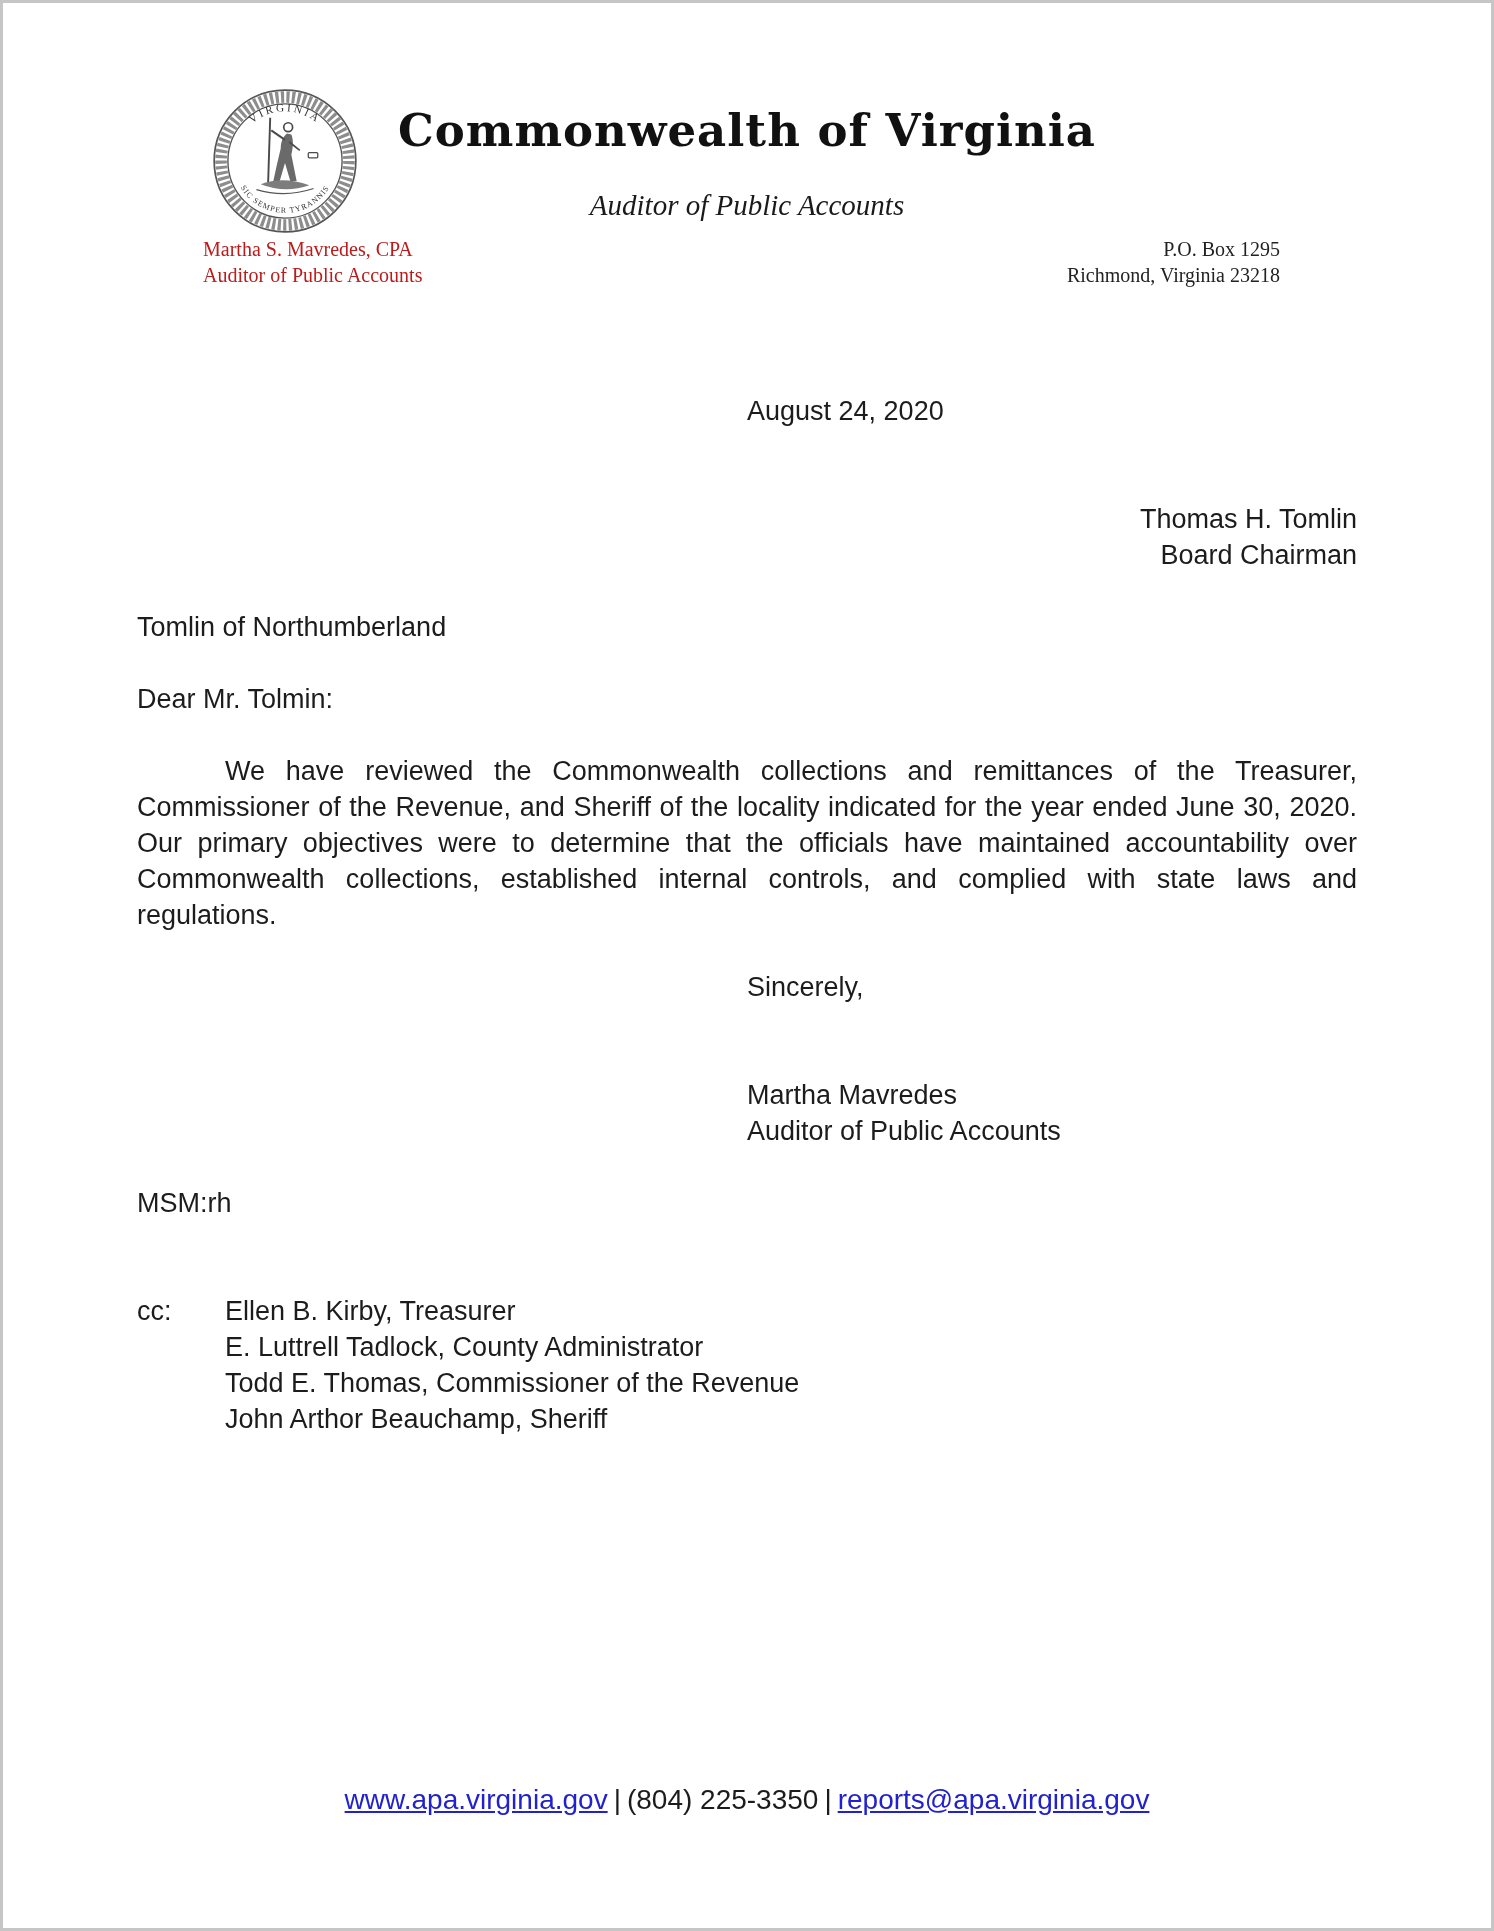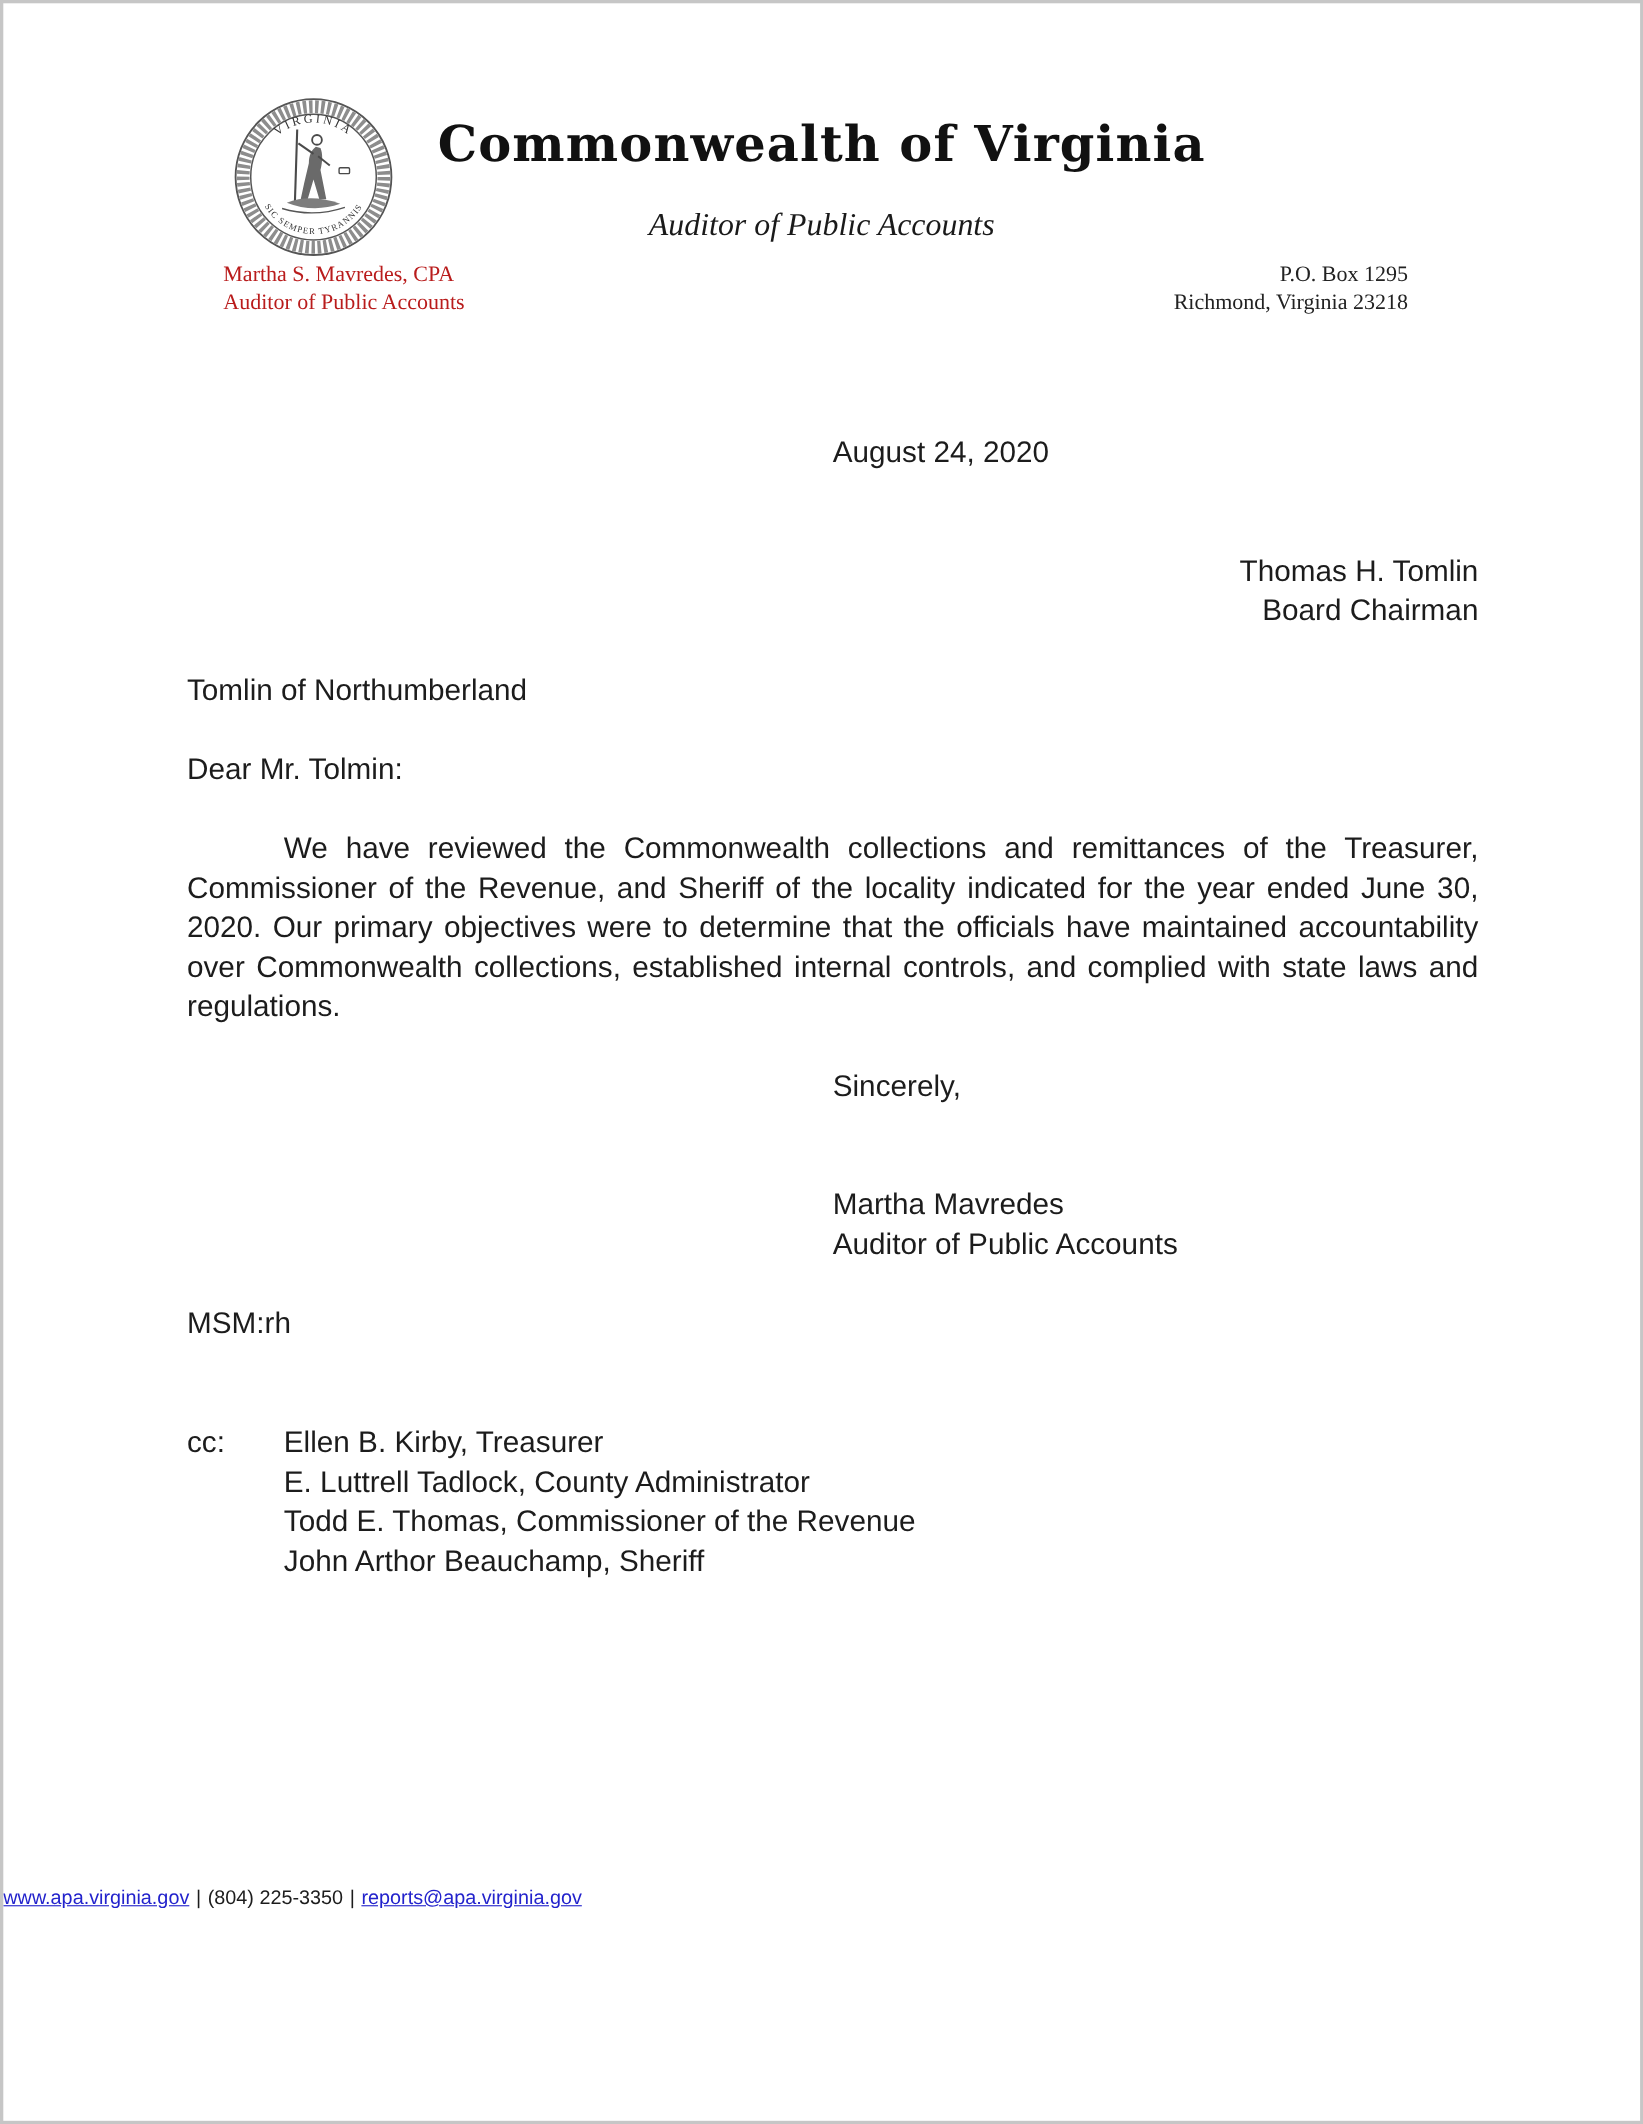--- a/index.html
+++ b/index.html
@@ -56,25 +56,24 @@
     text-align: right;
     font-family: "Liberation Serif", serif;
     font-size: 20px;
     line-height: 26px;
     color: #222;
   }
 
   
   .letter-main {
     position: absolute;
-    top: 390px; left: 0; right: 13px;
+    top: 390px; left: 0; right: 0;
     padding: 0 134px;
     font-size: 27px;
     line-height: 36px;
-    margin-left: 33px;
   }
   .date-line { margin: 0 0 0 50%; }
   .recipient { margin-top: 72px; text-align: right; }
   .locality-line { margin-top: 36px; }
   .salutation-line { margin-top: 36px; }
   .para {
     margin-top: 36px;
     text-align: justify;
     text-indent: 88px;
   }
@@ -83,22 +82,23 @@
   .reference-line { margin-top: 36px; }
   .cc-block {
     margin-top: 72px;
     display: flex;
   }
   .cc-label { width: 88px; flex: 0 0 88px; }
 
   
   .page-footer {
     position: absolute;
-    top: 1704px; left: 0; right: 0;
-    font-size: 18px;
+    top: 1779px; left: 0; right: 0;
+    text-align: center;
+    font-size: 28px;
     line-height: 36px;
     color: #1c1c1c;
   }
   .footer-link {
     color: #2222cc;
     text-decoration: underline;
     cursor: pointer;
   }
   .footer-sep { color: #1c1c1c; padding: 0 6px; }
 </style>

